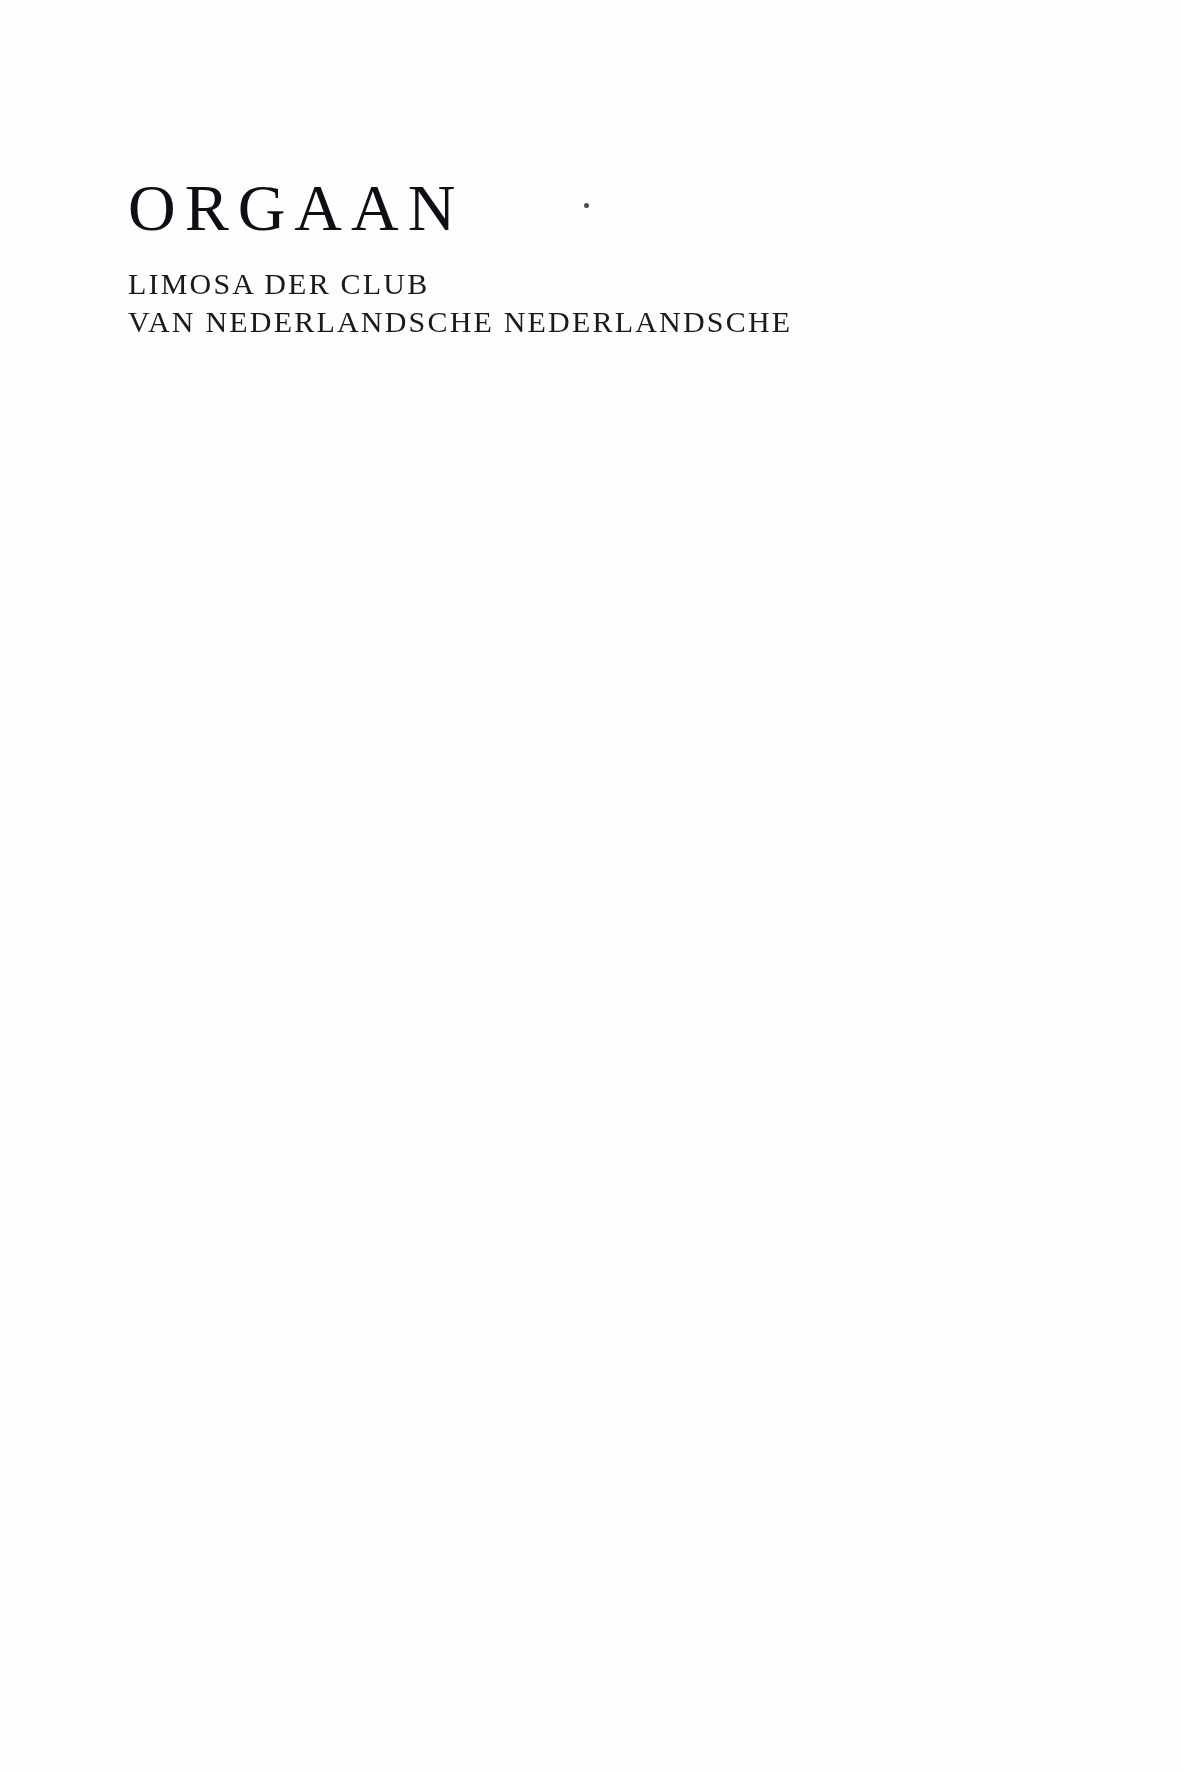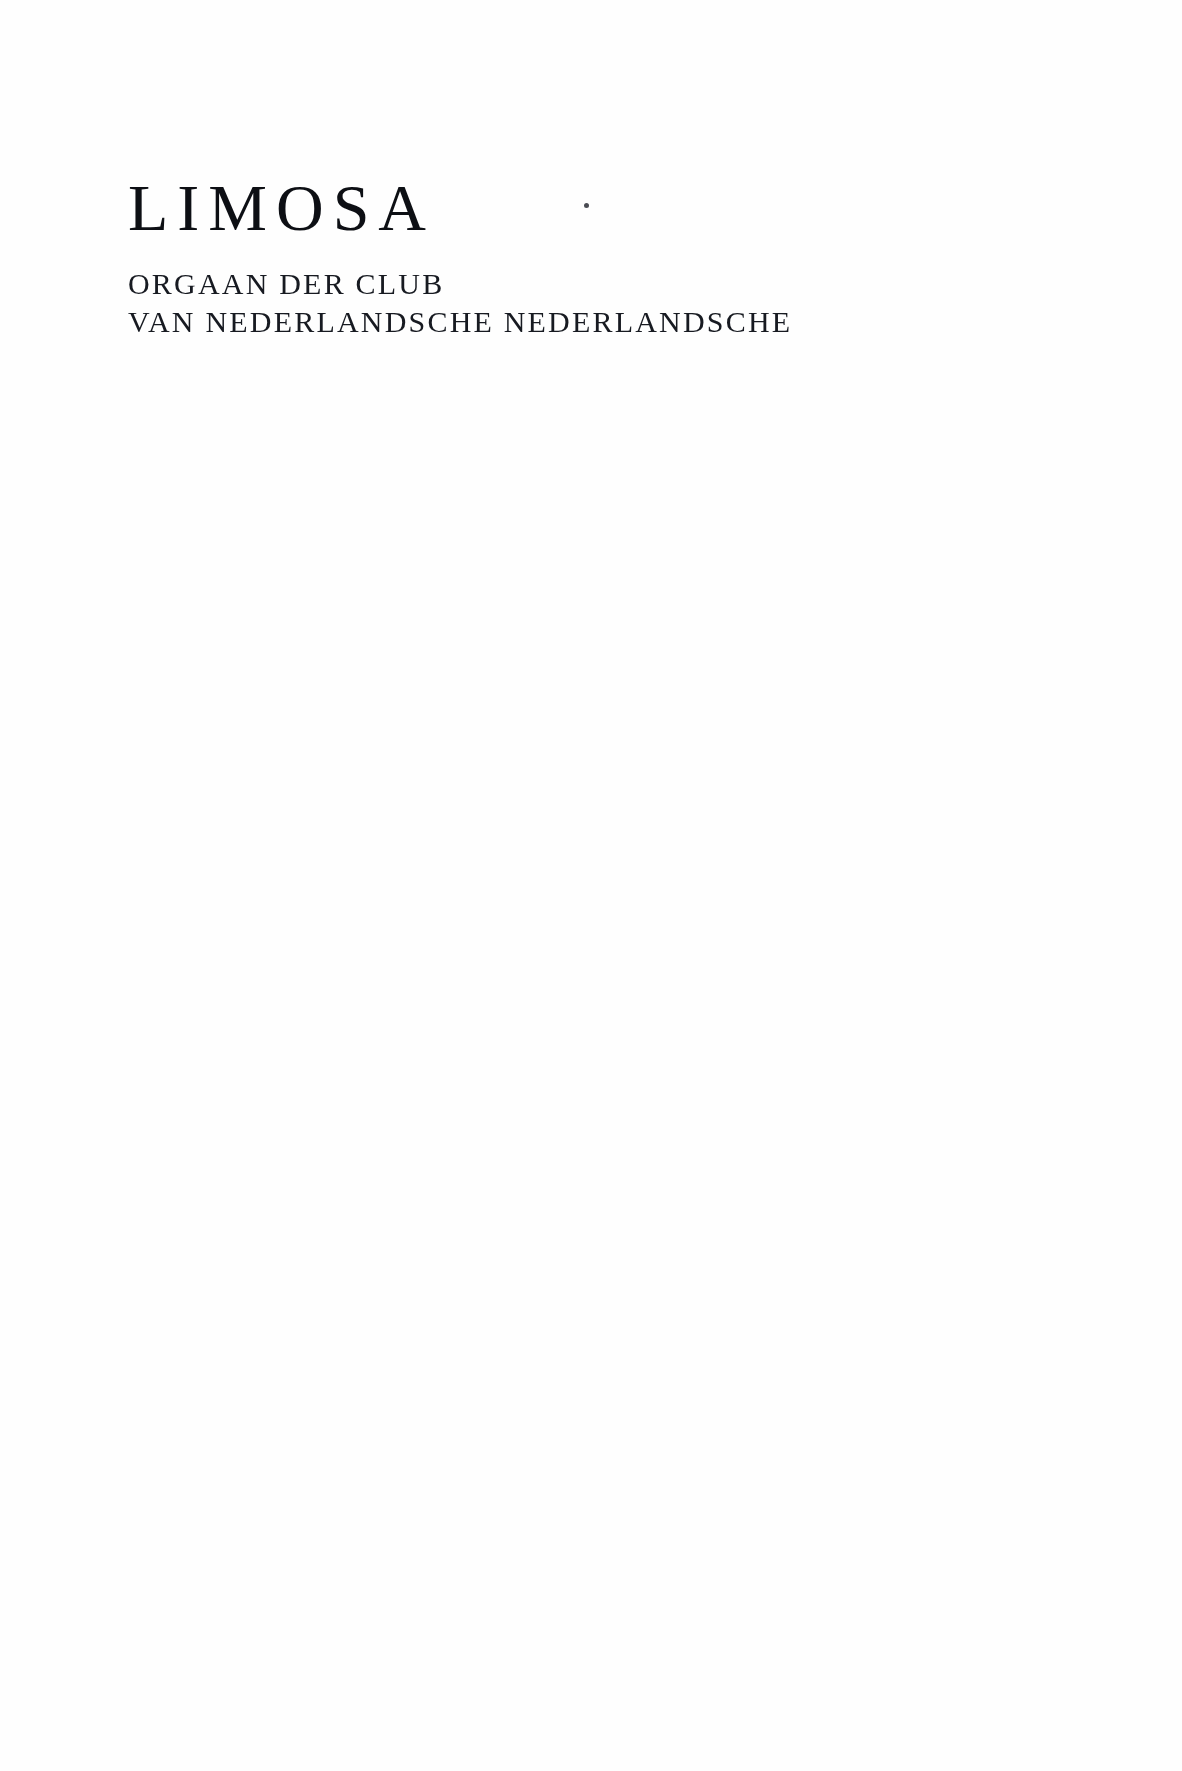--- a/index.html
+++ b/index.html
@@ -59,23 +59,23 @@
     background: #2a2d35;
     opacity: 0.85;
   }
 </style>
 </head>
 <body>
 
 <div class="page">
 
   <div class="masthead">
-    <h1 class="journal-title">LIMOSA</h1>
+    <h1 class="journal-title">ORGAAN</h1>
 
     <div class="subtitle-block">
-      <p class="subtitle-line">ORGAAN DER CLUB</p>
+      <p class="subtitle-line">LIMOSA DER CLUB</p>
       <p class="subtitle-line">VAN NEDERLANDSCHE NEDERLANDSCHE</p>
     </div>
   </div>
 
   <div class="stray-mark"></div>
 
 </div>
 
 </body></html>

